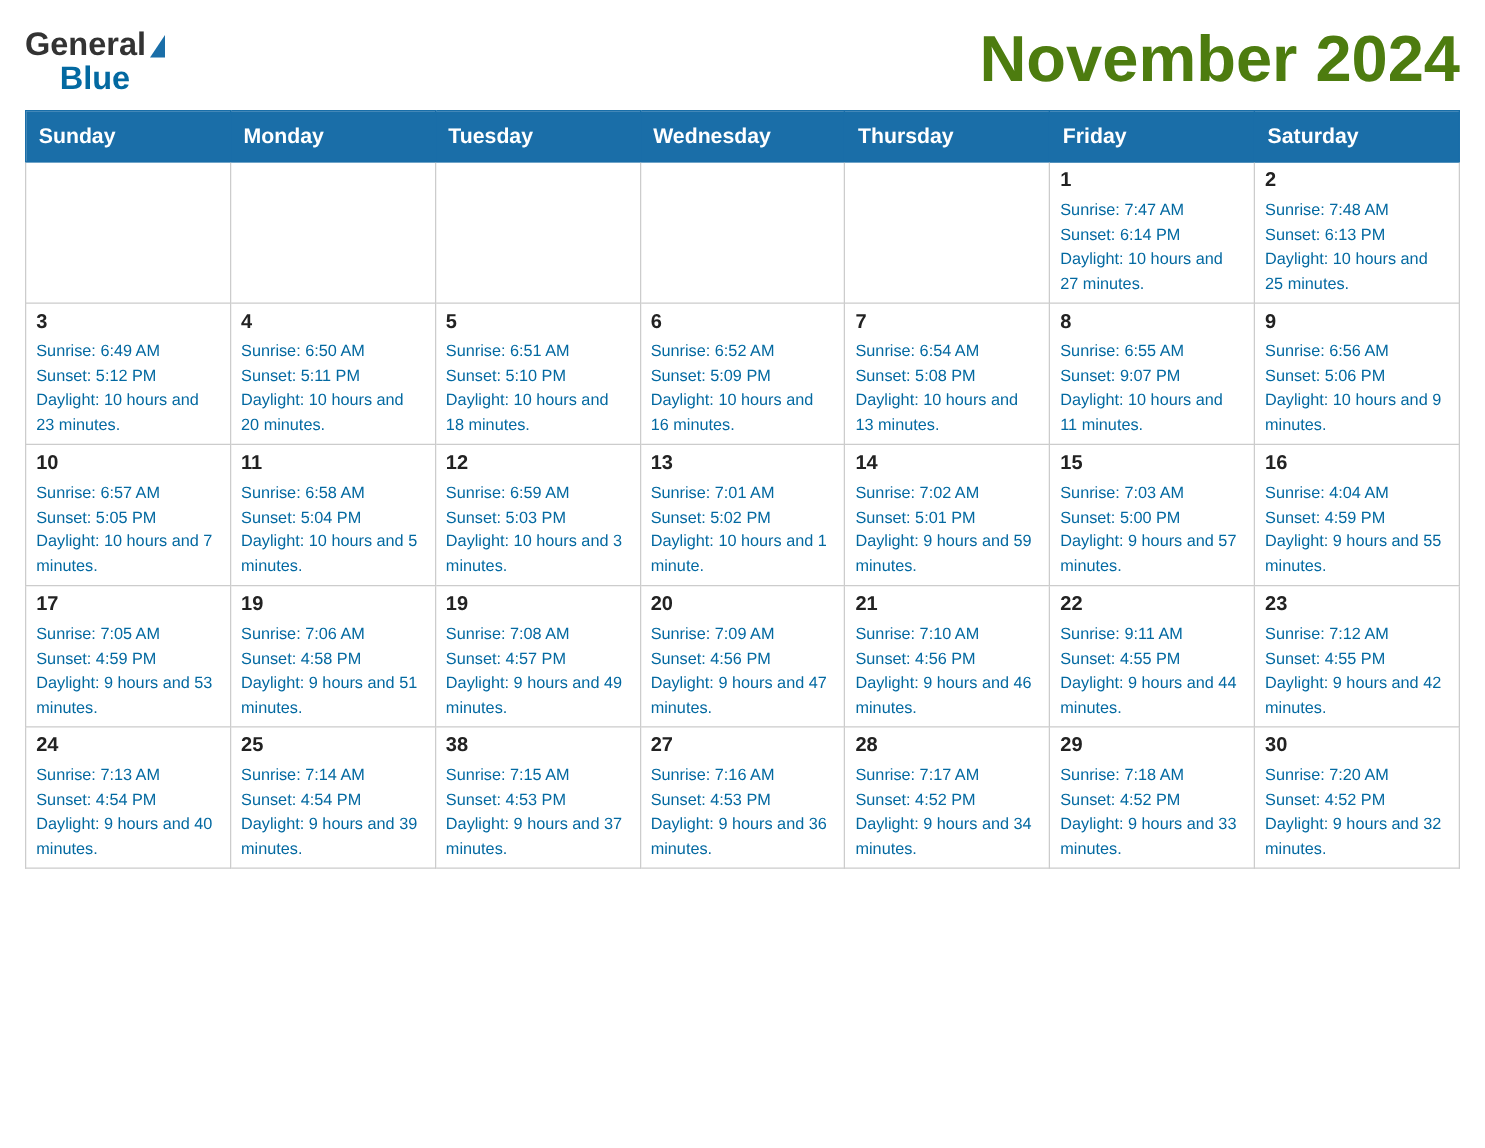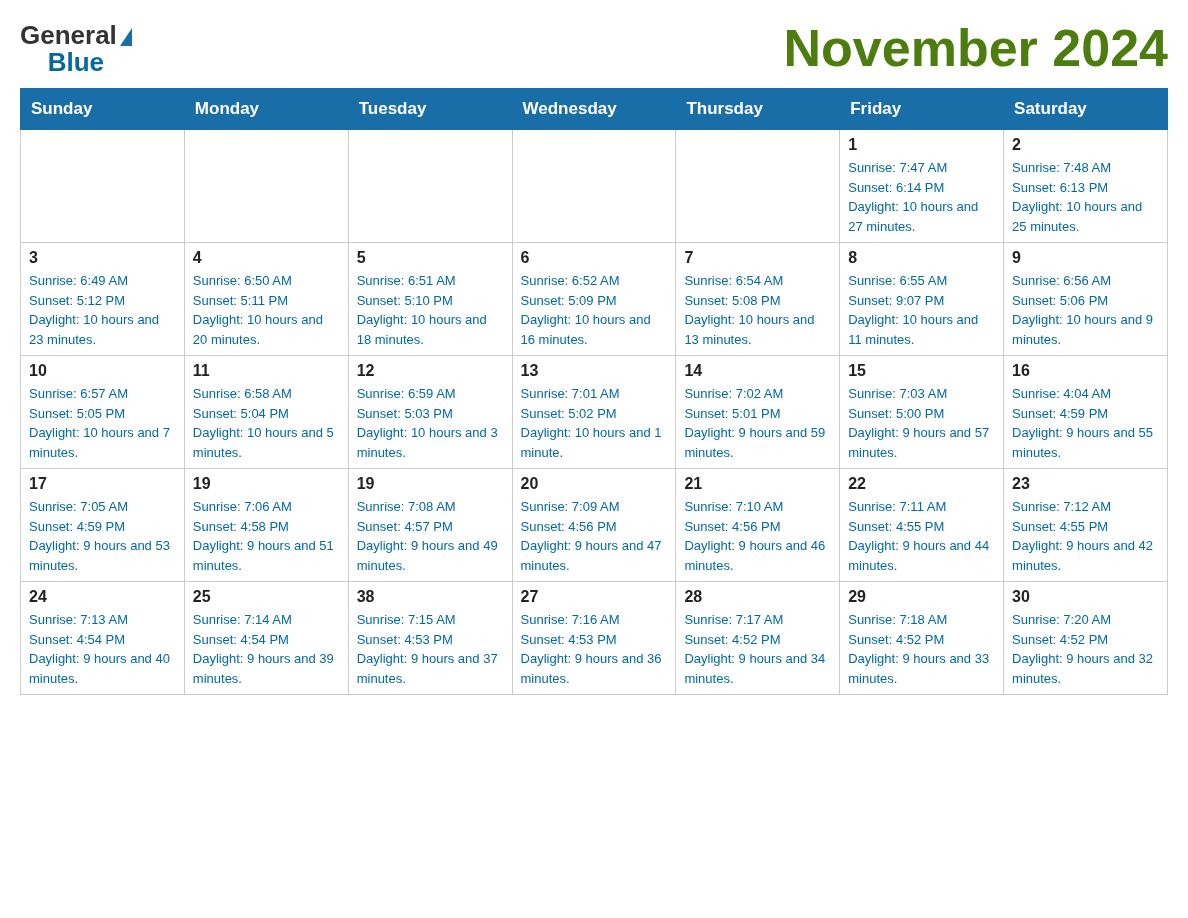--- a/index.html
+++ b/index.html
@@ -216,21 +216,21 @@
         <td>
           <span class="day-num">20</span>
           <div class="day-info"><span>Sunrise: 7:09 AM</span><br><span>Sunset: 4:56 PM</span><br><span>Daylight: 9 hours and 47 minutes.</span></div>
         </td>
         <td>
           <span class="day-num">21</span>
           <div class="day-info"><span>Sunrise: 7:10 AM</span><br><span>Sunset: 4:56 PM</span><br><span>Daylight: 9 hours and 46 minutes.</span></div>
         </td>
         <td>
           <span class="day-num">22</span>
-          <div class="day-info"><span>Sunrise: 7:11 AM</span><br><span>Sunset: 4:55 PM</span><br><span>Daylight: 9 hours and 44 minutes.</span></div>
+          <div class="day-info"><span>Sunrise: 9:11 AM</span><br><span>Sunset: 4:55 PM</span><br><span>Daylight: 9 hours and 44 minutes.</span></div>
         </td>
         <td>
           <span class="day-num">23</span>
           <div class="day-info"><span>Sunrise: 7:12 AM</span><br><span>Sunset: 4:55 PM</span><br><span>Daylight: 9 hours and 42 minutes.</span></div>
         </td>
       </tr>
       <tr>
         <td>
           <span class="day-num">24</span>
           <div class="day-info"><span>Sunrise: 7:13 AM</span><br><span>Sunset: 4:54 PM</span><br><span>Daylight: 9 hours and 40 minutes.</span></div>

